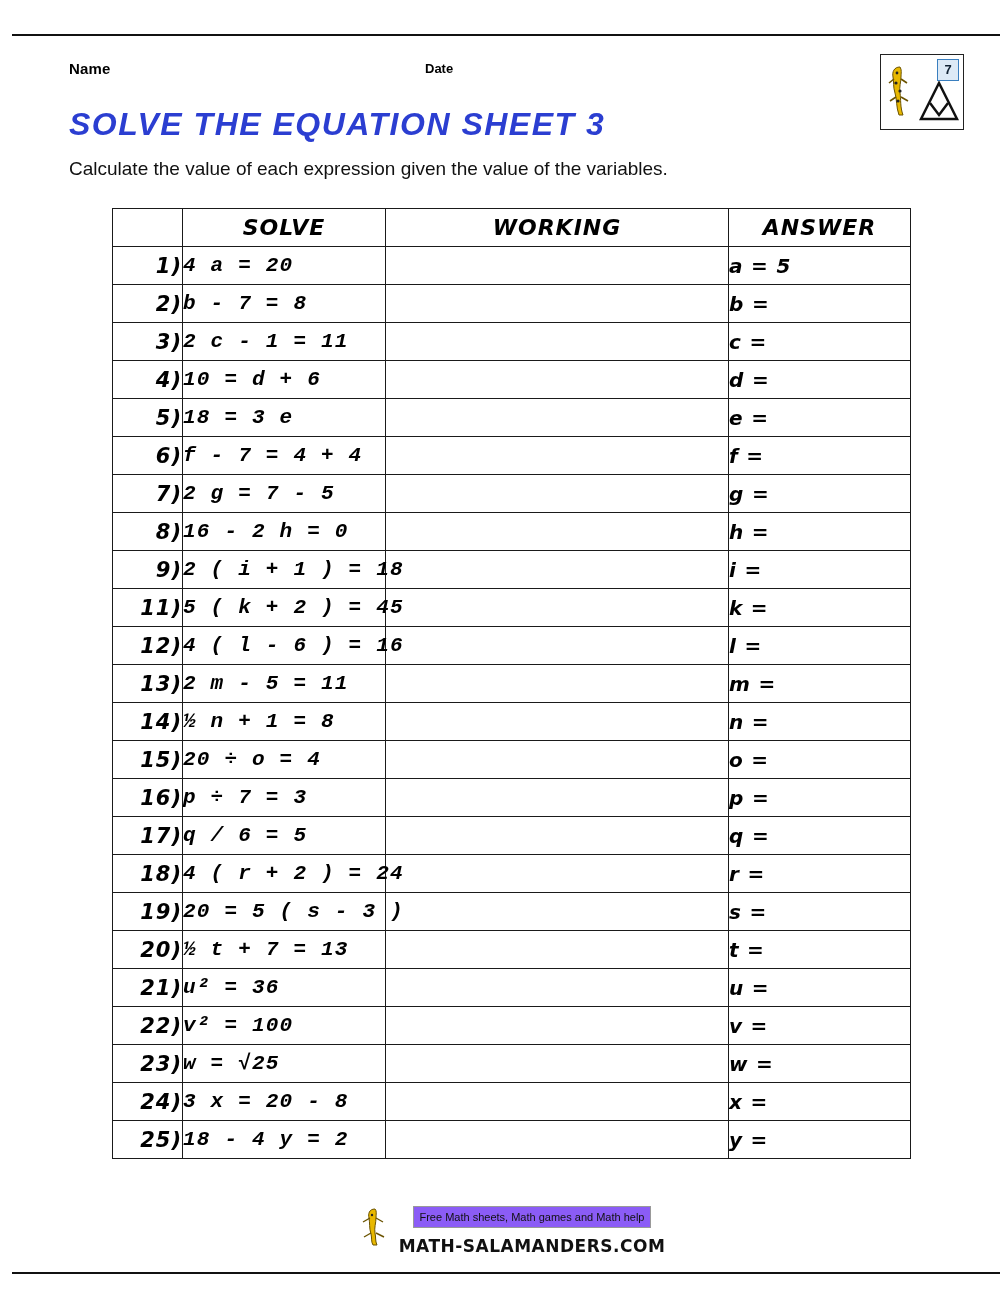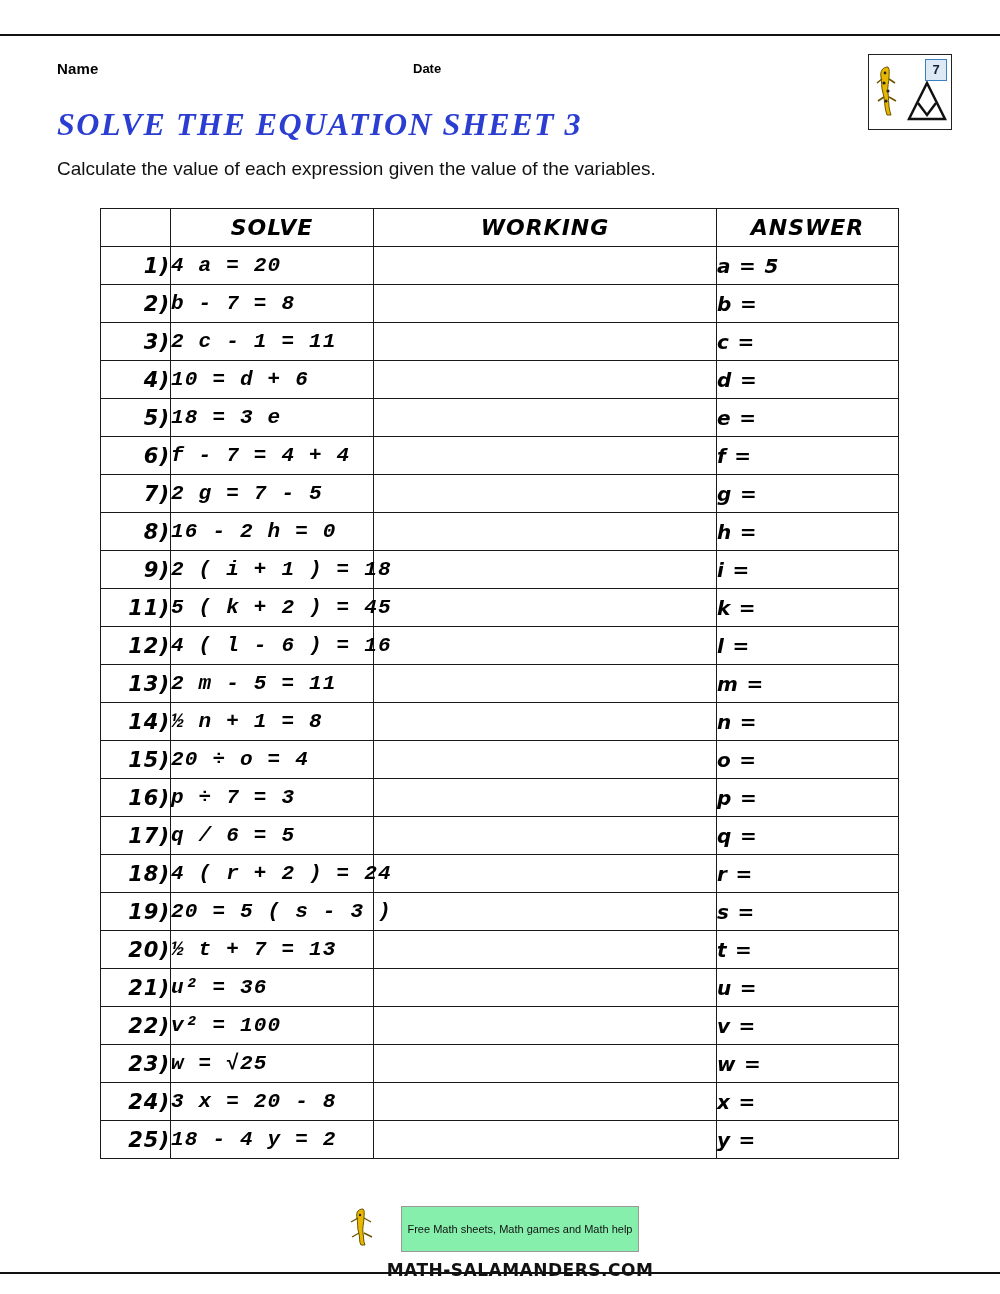--- a/index.html
+++ b/index.html
@@ -10,21 +10,21 @@
   body {
     width: 1000px;
     height: 1294px;
     position: relative;
     font-family: "Liberation Sans", sans-serif;
     color: #000;
     overflow: hidden;
   }
   .page {
     position: absolute;
-    left: 0; top: 0;
+    left: 12px; top: 0;
     width: 867px;
     height: 1294px;
     background: #fff;
   }
   .top-rule {
     position: absolute;
     left: 0; top: 34px;
     width: 1000px;
     height: 2px;
     background: #111;
@@ -50,21 +50,21 @@
     font-weight: bold;
   }
   .title {
     position: absolute;
     left: 57px; top: 106px;
     font-size: 32px;
     font-style: italic;
     font-weight: bold;
     color: #2b3ed1;
     letter-spacing: 1.5px;
-    font-family: Liberation Serif, serif;
+    font-family: Liberation Sans, sans-serif;
   }
   .subtitle {
     position: absolute;
     left: 57px; top: 158px;
     font-size: 19px;
     color: #111;
   }
 
   
   .logo-box {
@@ -164,23 +164,23 @@
   }
   .footer-inner {
     display: inline-block;
     position: relative;
     padding-left: 40px;
   }
   .footer-tag {
     font-size: 11px;
     color: #111;
     border: 1px solid #999;
-    padding: 16px 5px;
+    padding: 4px 5px;
     display: inline-block;
-    background: #86efac;
+    background: #8b5cf6;
   }
   .footer-url {
     font-size: 17px;
     font-weight: bold;
     letter-spacing: .5px;
     color: #111;
     margin-top: 8px;
     font-family: "DejaVu Sans", sans-serif;
   }
   .footer-sal {

